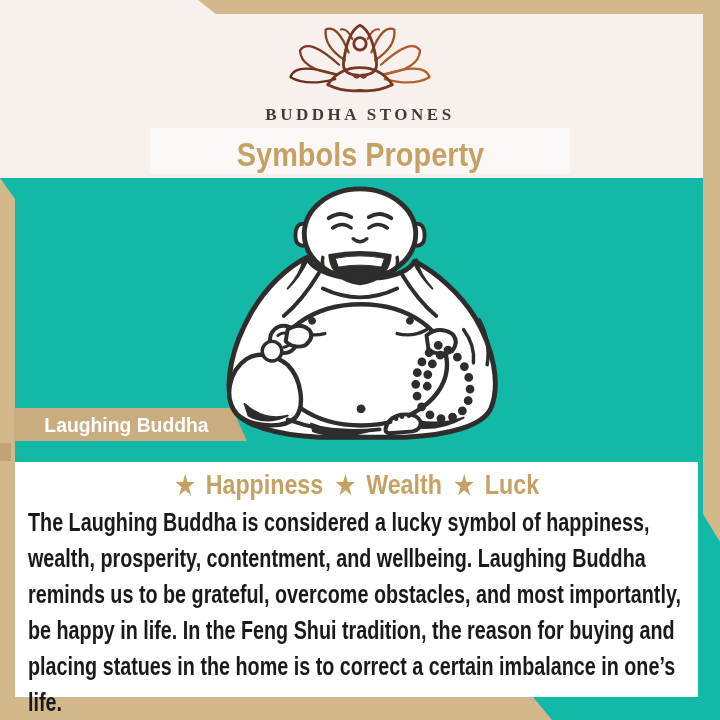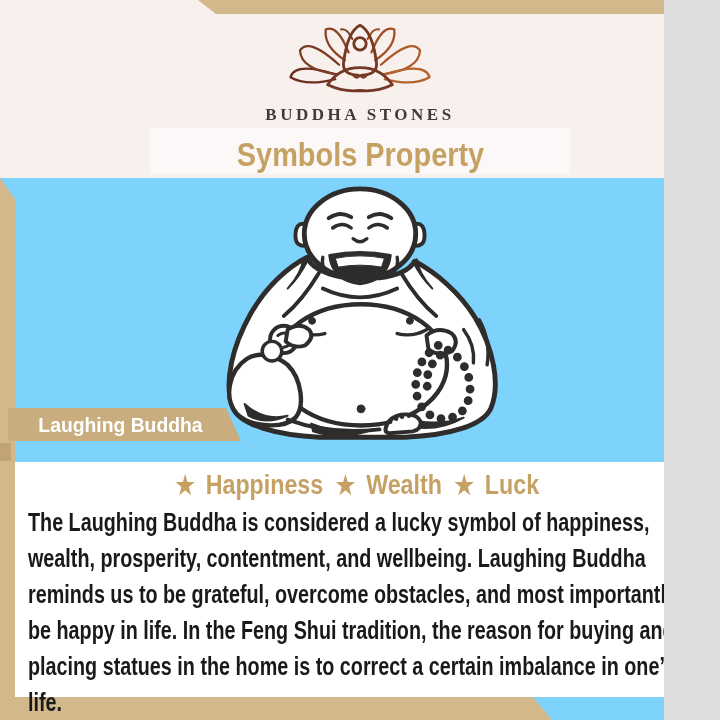--- a/index.html
+++ b/index.html
@@ -1,17 +1,17 @@
 <!DOCTYPE html>
 <html><head>
 <meta charset="utf-8">
 <style>
   html,body{margin:0;padding:0;background:#ddd;}
-  .stage{position:relative;width:664px;height:720px;overflow:hidden;
-         background:#7dd3fc;font-family:"Liberation Sans",sans-serif;}
+  .stage{position:relative;width:720px;height:720px;overflow:hidden;
+         background:#14b8a6;font-family:"Liberation Sans",sans-serif;}
 
   
   .sec-top{position:absolute;left:0;top:0;width:720px;height:178px;background:#f8f0ec;}
   .banner{position:absolute;left:150px;top:128px;width:420px;height:46px;background:#fcf8f7;
           display:flex;align-items:flex-end;justify-content:center;}
   .banner-title{font-size:34px;font-weight:700;color:#c5a164;white-space:nowrap;
           transform:scaleX(.85);transform-origin:center;}
 
   
   .tan{position:absolute;background:#d3b88c;}
@@ -28,21 +28,21 @@
   
   .logo-wrap{position:absolute;left:0;top:20px;width:720px;text-align:center;}
   .logo-svg{display:inline-block;}
   .brand-name{margin-top:1px;font-family:"Liberation Serif",serif;font-size:17px;
               color:#3f3b38;letter-spacing:3.5px;font-weight:600;}
 
   
   .buddha-svg{position:absolute;left:193px;top:183px;}
 
   
-  .label-ribbon{position:absolute;left:8px;top:408px;width:233px;height:33px;background:#c9ad7e;
+  .label-ribbon{position:absolute;left:14px;top:408px;width:233px;height:33px;background:#c9ad7e;
                 clip-path:polygon(0 0,218px 0,100% 100%,0 100%);
                 display:flex;align-items:center;}
   .label-text{padding-left:33px;font-size:21px;font-weight:700;color:#fff;white-space:nowrap;
               transform:scaleX(.92);transform-origin:left center;}
 
   
   .whitebox{position:absolute;left:15px;top:462px;width:683px;height:235px;background:#fff;}
   .features{margin-top:7px;display:flex;justify-content:center;align-items:center;gap:13px;
             transform:scaleX(.86);transform-origin:center;}
   .feature{display:flex;align-items:center;gap:11px;}

